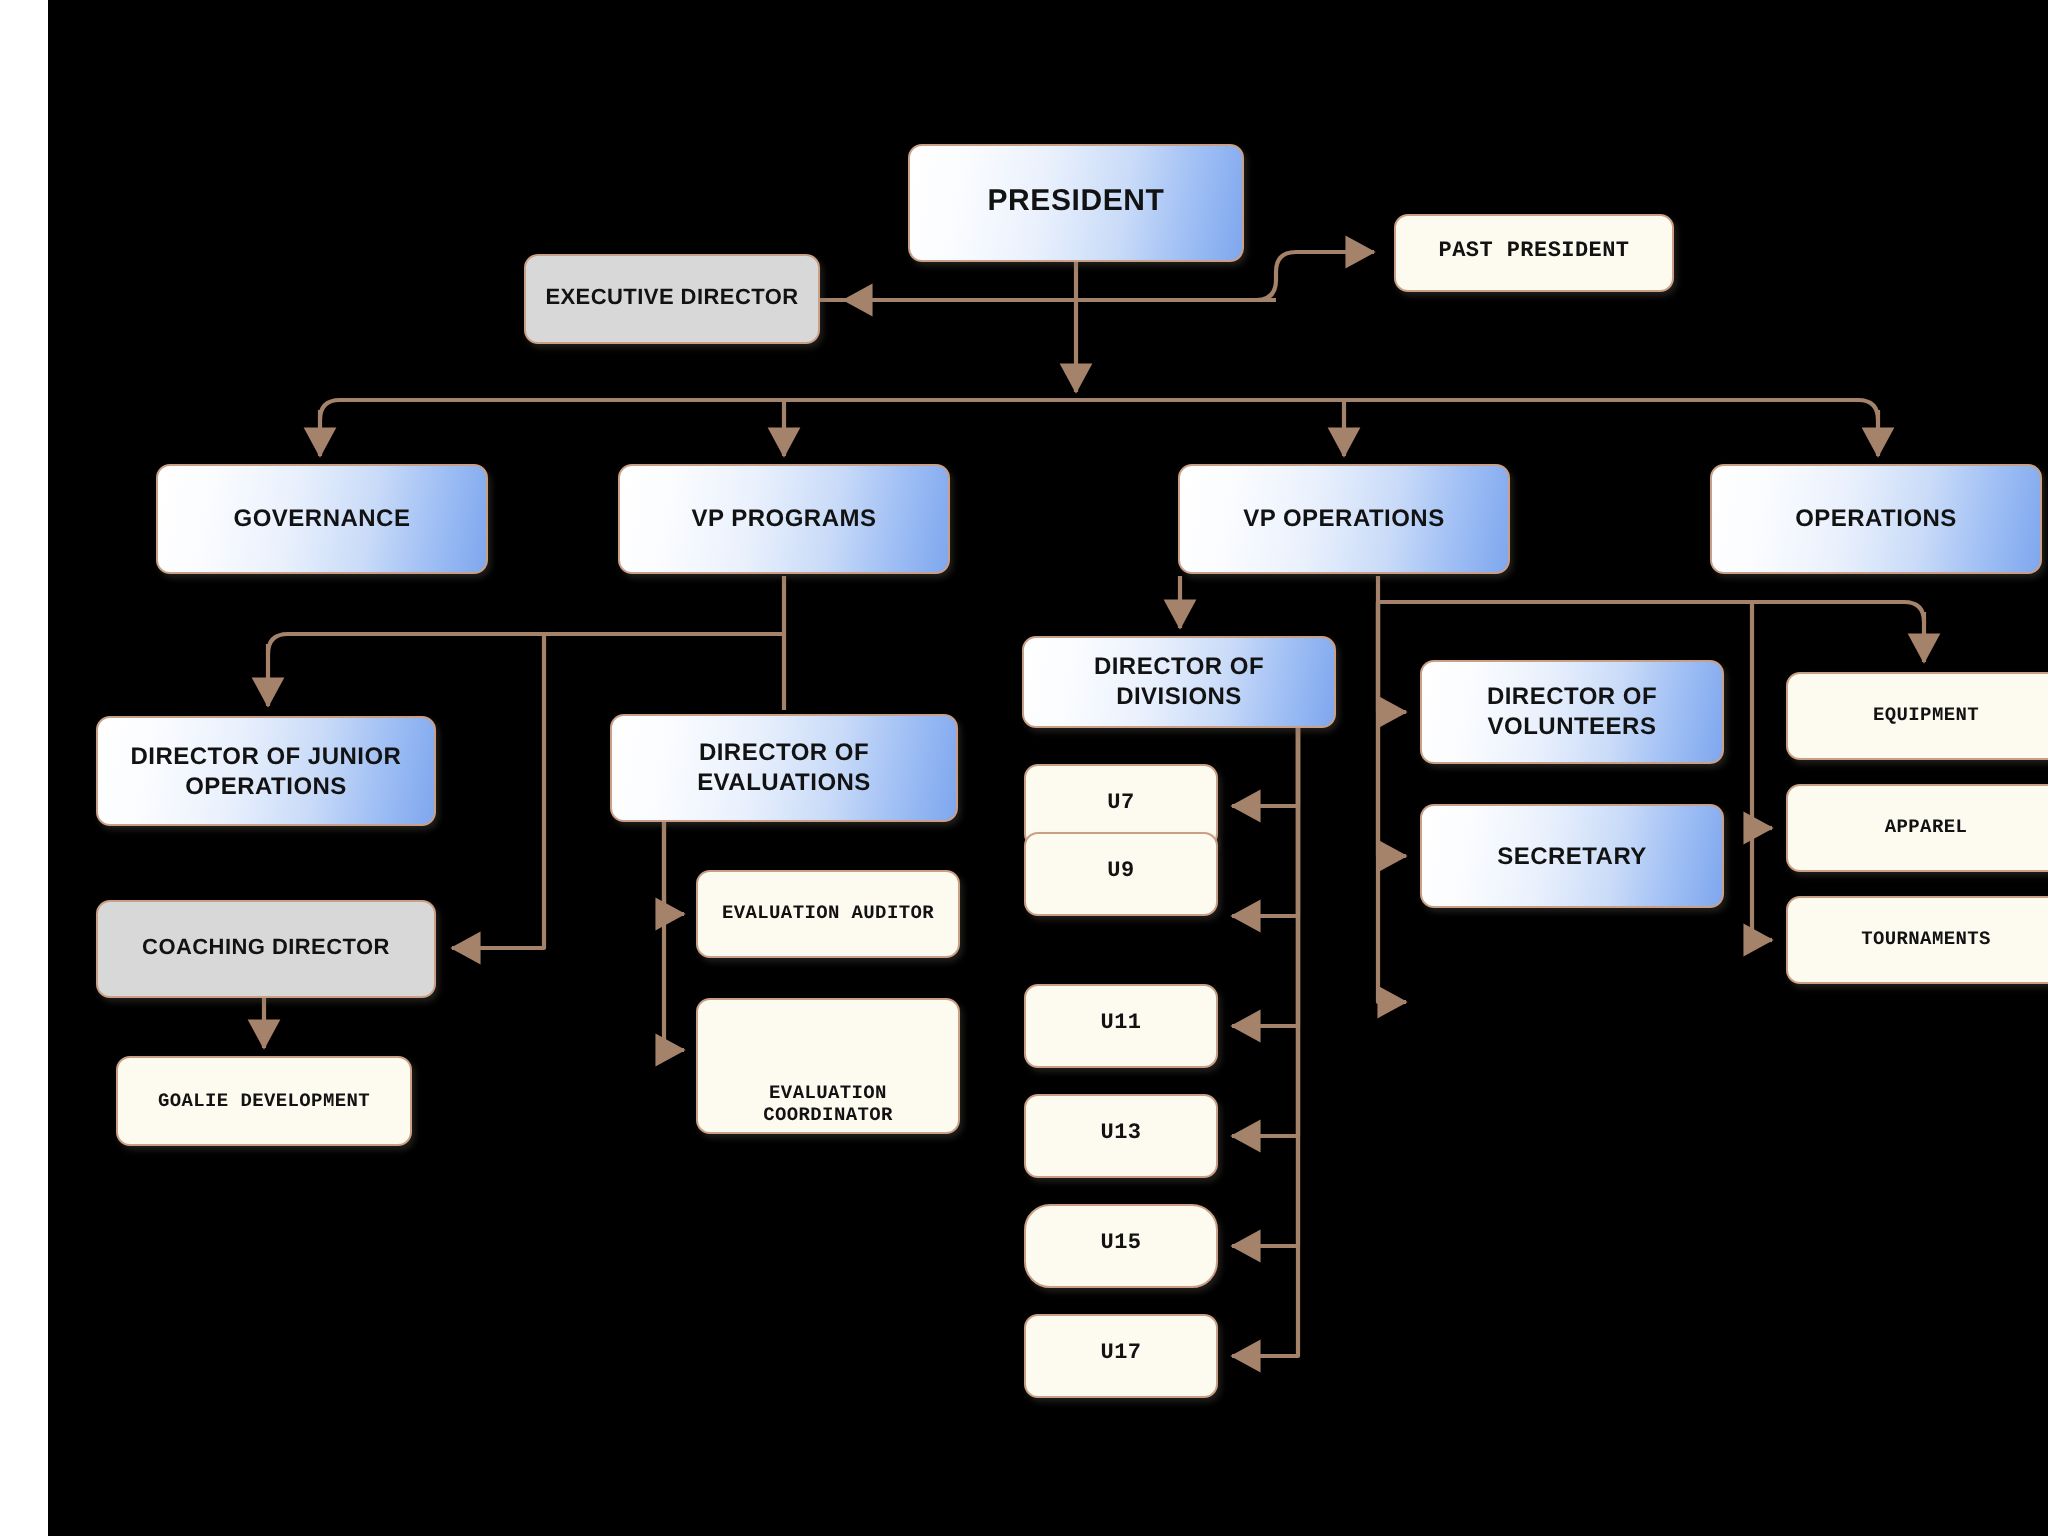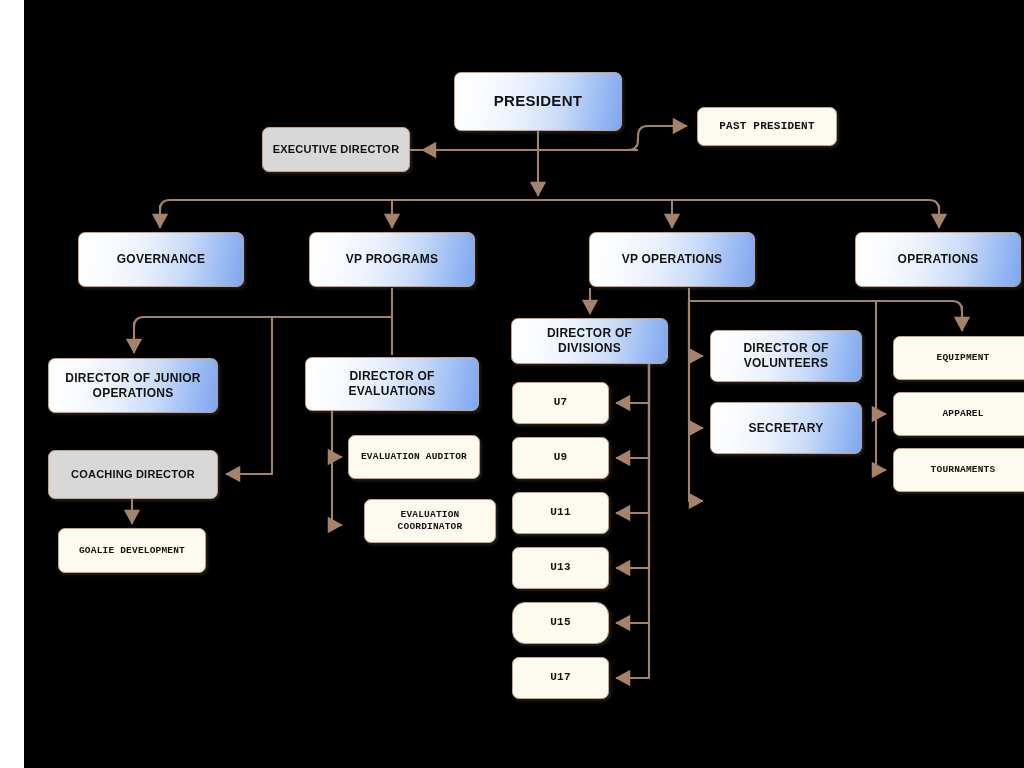--- a/index.html
+++ b/index.html
@@ -184,34 +184,34 @@
 
   <div class="node fill-blue fs-12" style="left:281px; top:357px; width:174px; height:54px;">
     <span class="label">DIRECTOR OF
 EVALUATIONS</span>
   </div>
 
   <div class="node fill-cream fs-10" style="left:324px; top:435px; width:132px; height:44px;">
     <span class="label">EVALUATION AUDITOR</span>
   </div>
 
-  <div class="node fill-cream fs-10" style="left:340px; top:499px; width:132px; height:44px;">
+  <div class="node fill-cream fs-10" style="left:324px; top:499px; width:132px; height:68px;align-items:flex-end;">
     <span class="label">EVALUATION
 COORDINATOR</span>
   </div>
 
   <div class="node fill-blue fs-12" style="left:487px; top:318px; width:157px; height:46px;">
     <span class="label">DIRECTOR OF
 DIVISIONS</span>
   </div>
 
   <div class="node fill-cream fs-11" style="left:488px; top:382px; width:97px; height:42px;">
     <span class="label">U7</span>
   </div>
-  <div class="node fill-cream fs-11" style="left:488px; top:437px; width:97px; height:42px;">
+  <div class="node fill-cream fs-11" style="left:488px; top:416px; width:97px; height:42px;">
     <span class="label">U9</span>
   </div>
   <div class="node fill-cream fs-11" style="left:488px; top:492px; width:97px; height:42px;">
     <span class="label">U11</span>
   </div>
   <div class="node fill-cream fs-11" style="left:488px; top:547px; width:97px; height:42px;">
     <span class="label">U13</span>
   </div>
   <div class="node fill-cream fs-11" style="left:488px; top:602px; width:97px; height:42px;border-radius:13px;">
     <span class="label">U15</span>

